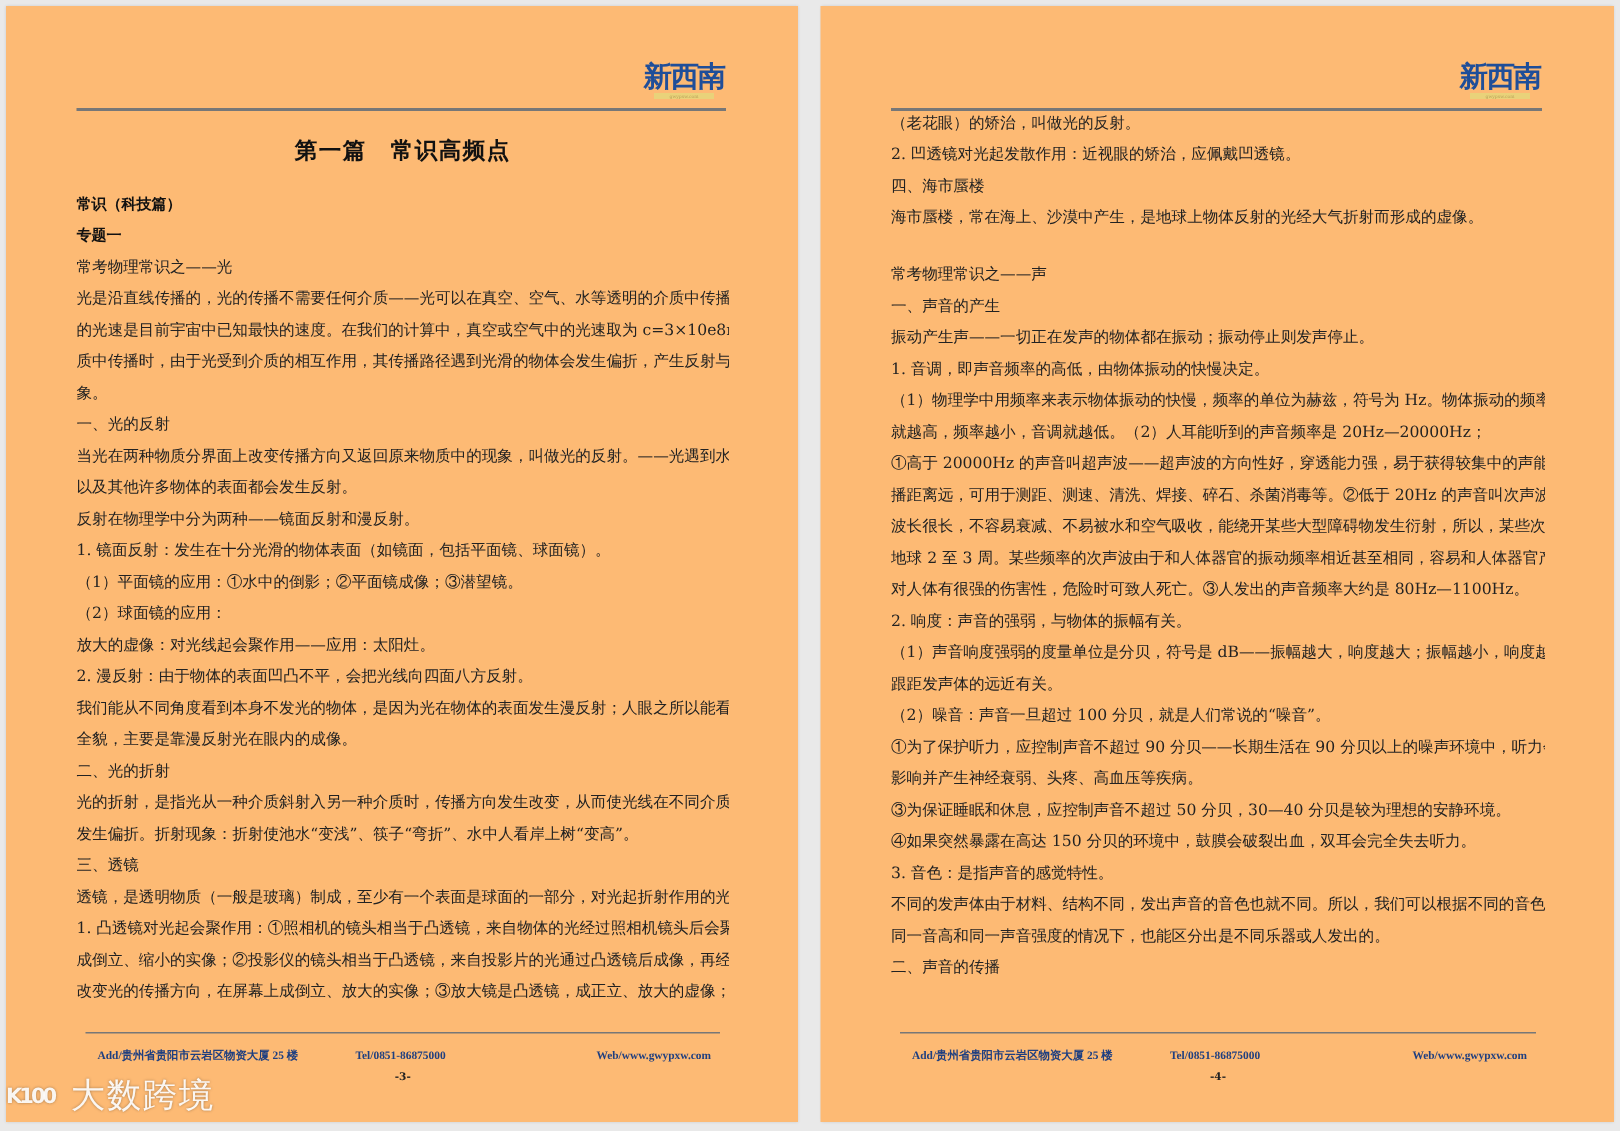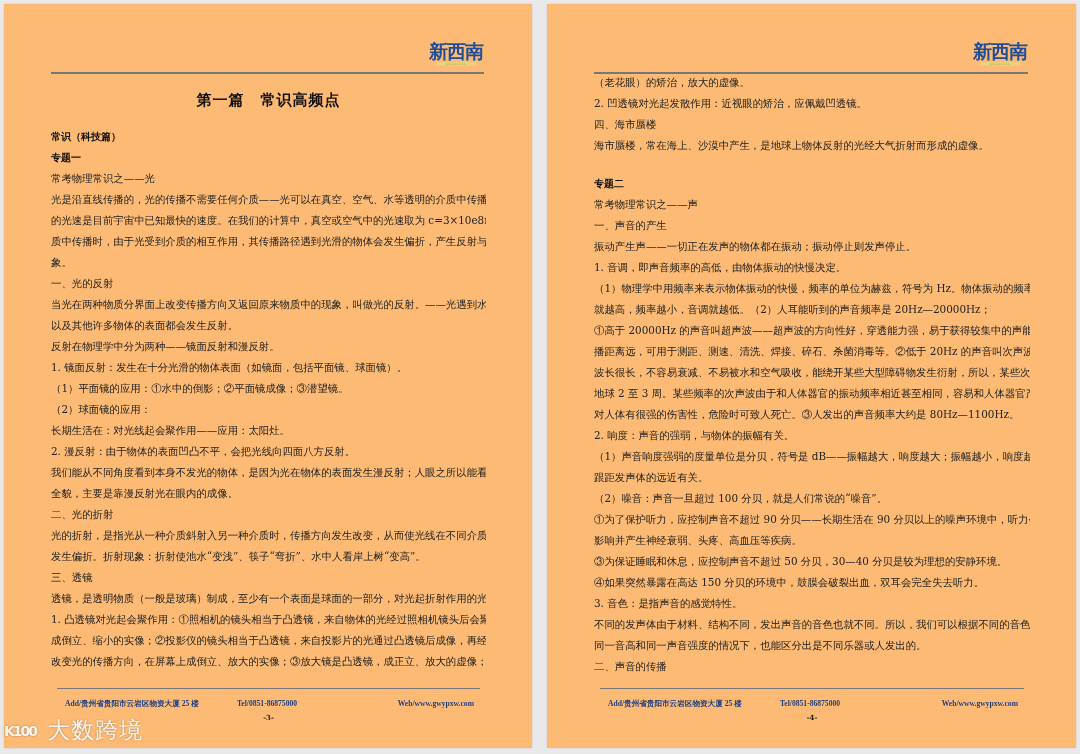--- a/index.html
+++ b/index.html
@@ -102,21 +102,21 @@
         <span class="line">的光速是目前宇宙中已知最快的速度。在我们的计算中，真空或空气中的光速取为 c=3×10e8m/s。光在介</span>
         <span class="line">质中传播时，由于光受到介质的相互作用，其传播路径遇到光滑的物体会发生偏折，产生反射与折射的现</span>
         <span class="line">象。</span>
         <span class="line">一、光的反射</span>
         <span class="line">当光在两种物质分界面上改变传播方向又返回原来物质中的现象，叫做光的反射。——光遇到水面、玻璃</span>
         <span class="line">以及其他许多物体的表面都会发生反射。</span>
         <span class="line">反射在物理学中分为两种——镜面反射和漫反射。</span>
         <span class="line">1. 镜面反射：发生在十分光滑的物体表面（如镜面，包括平面镜、球面镜）。</span>
         <span class="line">（1）平面镜的应用：①水中的倒影；②平面镜成像；③潜望镜。</span>
         <span class="line">（2）球面镜的应用：</span>
-        <span class="line">长期生活在：对光线起会聚作用——应用：太阳灶。</span>
+        <span class="line">放大的虚像：对光线起会聚作用——应用：太阳灶。</span>
         <span class="line">2. 漫反射：由于物体的表面凹凸不平，会把光线向四面八方反射。</span>
         <span class="line">我们能从不同角度看到本身不发光的物体，是因为光在物体的表面发生漫反射；人眼之所以能看清物体的</span>
         <span class="line">全貌，主要是靠漫反射光在眼内的成像。</span>
         <span class="line">二、光的折射</span>
         <span class="line">光的折射，是指光从一种介质斜射入另一种介质时，传播方向发生改变，从而使光线在不同介质的交界处</span>
         <span class="line">发生偏折。折射现象：折射使池水“变浅”、筷子“弯折”、水中人看岸上树“变高”。</span>
         <span class="line">三、透镜</span>
         <span class="line">透镜，是透明物质（一般是玻璃）制成，至少有一个表面是球面的一部分，对光起折射作用的光学元件。</span>
         <span class="line">1. 凸透镜对光起会聚作用：①照相机的镜头相当于凸透镜，来自物体的光经过照相机镜头后会聚在胶片上，</span>
         <span class="line">成倒立、缩小的实像；②投影仪的镜头相当于凸透镜，来自投影片的光通过凸透镜后成像，再经过平面镜</span>
@@ -139,26 +139,25 @@
   <div class="header">
     <div class="logo">
       <span class="logo-text">新西南</span>
       <span class="logo-sub">gwypxw.com</span>
     </div>
     <div class="header-rule"></div>
   </div>
 
   <div class="content">
     <div id="right-lines">
-        <span class="line">（老花眼）的矫治，放大的虚像。</span>
+        <span class="line">（老花眼）的矫治，叫做光的反射。</span>
         <span class="line">2. 凹透镜对光起发散作用：近视眼的矫治，应佩戴凹透镜。</span>
         <span class="line">四、海市蜃楼</span>
         <span class="line">海市蜃楼，常在海上、沙漠中产生，是地球上物体反射的光经大气折射而形成的虚像。</span>
         <span class="line gap"></span>
-        <span class="line bold">专题二</span>
         <span class="line">常考物理常识之——声</span>
         <span class="line">一、声音的产生</span>
         <span class="line">振动产生声——一切正在发声的物体都在振动；振动停止则发声停止。</span>
         <span class="line">1. 音调，即声音频率的高低，由物体振动的快慢决定。</span>
         <span class="line">（1）物理学中用频率来表示物体振动的快慢，频率的单位为赫兹，符号为 Hz。物体振动的频率越大，音调</span>
         <span class="line">就越高，频率越小，音调就越低。（2）人耳能听到的声音频率是 20Hz—20000Hz；</span>
         <span class="line">①高于 20000Hz 的声音叫超声波——超声波的方向性好，穿透能力强，易于获得较集中的声能，在水中传</span>
         <span class="line">播距离远，可用于测距、测速、清洗、焊接、碎石、杀菌消毒等。②低于 20Hz 的声音叫次声波：次声波的</span>
         <span class="line">波长很长，不容易衰减、不易被水和空气吸收，能绕开某些大型障碍物发生衍射，所以，某些次声波能绕</span>
         <span class="line">地球 2 至 3 周。某些频率的次声波由于和人体器官的振动频率相近甚至相同，容易和人体器官产生共振，</span>

